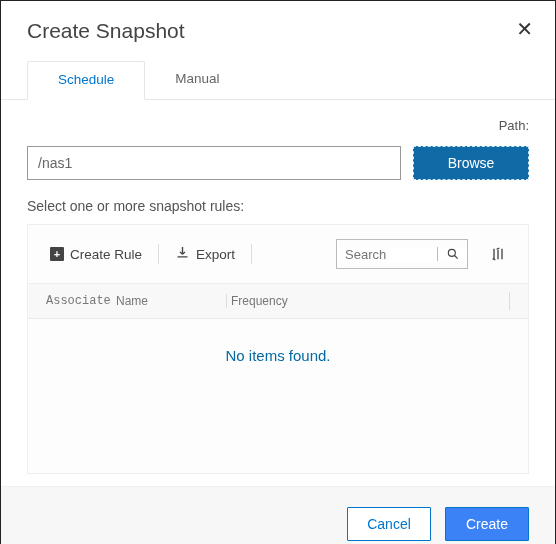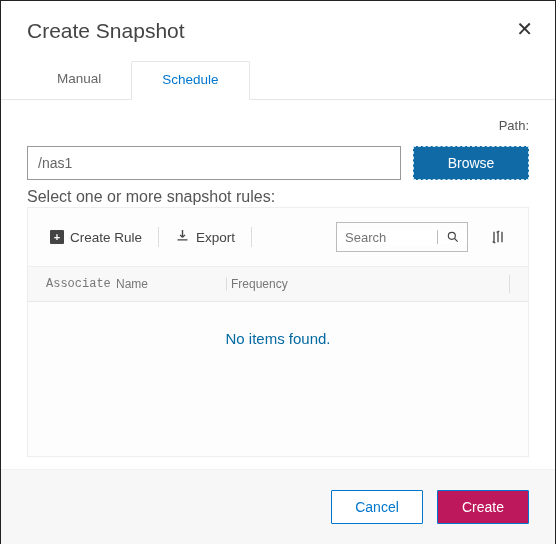--- a/index.html
+++ b/index.html
@@ -7,60 +7,60 @@
   .modal { width: 556px; height: 544px; display: flex; flex-direction: column; border: 1px solid #222; }
   .topbar { height: 3px; background: #0076ce; }
   .header-row { display: flex; justify-content: space-between; align-items: flex-start; padding: 18px 22px 0 26px; }
   .title { font-size: 21px; color: #444; font-weight: 400; }
   .close { font-size: 20px; color: #333; cursor: pointer; line-height: 1; }
   .tabs { display: flex; border-bottom: 1px solid #e6e6e6; margin-top: 18px; padding-left: 26px; }
   .tab { padding: 10px 30px 12px; font-size: 13.5px; color: #666; cursor: pointer; position: relative; }
   .tab.active { color: #0076ce; border: 1px solid #e6e6e6; border-bottom: 1px solid #fff; margin-bottom: -1px; border-top-left-radius: 2px; border-top-right-radius: 2px; font-weight: 500; }
   .body { padding: 18px 26px 0; flex: 1; }
   .label { font-size: 13px; color: #555; margin-bottom: 13px; text-align: right; }
-  .path-row { display: flex; gap: 12px; margin-bottom: 8px; }
+  .path-row { display: flex; gap: 12px; margin-bottom: 18px; }
   .path-input { flex: 1; height: 34px; border: 1px solid #999; padding: 0 10px; font-size: 14px; color: #666; }
   .browse-btn { width: 116px; height: 34px; background: #0f6aa6; border: 1.5px dashed #cfe6f5; color: #fff; font-size: 14px; cursor: pointer; }
-  .hint { font-size: 16px; color: #555; margin-bottom: 1px; }
+  .hint { font-size: 14px; color: #555; margin-bottom: 10px; }
   .rules-panel { border: 1px solid #eee; background: #fdfdfd; height: 250px; display: flex; flex-direction: column; }
   .toolbar { display: flex; align-items: center; padding: 14px 16px 14px 18px; gap: 12px; }
   .tool-btn { display: flex; align-items: center; gap: 6px; font-size: 13.5px; color: #444; cursor: pointer; background: none; border: none; padding: 0 4px; }
   .divider { width: 1px; height: 20px; background: #ddd; }
   .icon-box { width: 14px; height: 14px; background: #444; color: #fff; font-size: 11px; font-weight: bold; display: flex; align-items: center; justify-content: center; border-radius: 1px; }
   .spacer { flex: 1; }
   .search-wrap { display: flex; border: 1px solid #bbb; height: 30px; align-items: center; }
   .search-input { border: none; width: 100px; padding: 0 8px; font-size: 13px; outline: none; }
   .search-btn { width: 30px; border: none; border-left: 1px solid #bbb; background: #fff; cursor: pointer; display: flex; align-items: center; justify-content: center; }
   .cols-btn { width: 28px; height: 28px; border: none; background: none; cursor: pointer; display: flex; align-items: center; justify-content: center; margin-left: 4px; }
   .thead { display: flex; background: #f9f8f8; border-top: 1px solid #eee; border-bottom: 1px solid #e8e8e8; padding: 10px 18px; font-size: 12px; color: #777; }
   .col-assoc { width: 70px; font-family: Liberation Mono, monospace; }
   .col-name { width: 110px; }
   .col-freq { flex: 1; border-left: 1px solid #ddd; padding-left: 4px; position: relative; }
   .col-freq::after { content:""; position:absolute; right:0; top:-2px; bottom:-2px; width:1px; background:#ddd; }
   .empty { flex: 1; display: flex; align-items: flex-start; justify-content: center; padding-top: 28px; font-size: 15px; color: #0369a1; }
   .footer-sep { height: 1px; background: #eee; margin-top: 12px; }
   .footer { background: #f7f7f7; padding: 20px 26px; display: flex; justify-content: flex-end; gap: 14px; border-top: 1px solid #f1f1f1; }
-  .btn { height: 34px; width: 92px; font-size: 14px; cursor: pointer; border-radius: 1px; }
+  .btn { height: 34px; width: 84px; font-size: 14px; cursor: pointer; border-radius: 1px; }
   .btn-secondary { background: #fff; border: 1px solid #0076ce; color: #0076ce; }
-  .btn-primary { background: #be185d; border: 1px solid #0076ce; color: #fff; }
+  .btn-primary { background: #3b82f6; border: 1px solid #0076ce; color: #fff; }
 </style>
 </head>
 <body>
 
 <div class="modal">
   <div class="topbar"></div>
 
   <div class="header-row">
     <h1 class="title">Create Snapshot</h1>
     <span class="close">✕</span>
   </div>
 
   <div class="tabs">
+    <div class="tab active">Schedule</div>
     <div class="tab">Manual</div>
-    <div class="tab active">Schedule</div>
   </div>
 
   <div class="body">
     <div class="label">Path:</div>
     <div class="path-row">
       <input class="path-input" value="/nas1" style="">
       <button class="browse-btn">Browse</button>
     </div>
     <div class="hint">Select one or more snapshot rules:</div>
 

